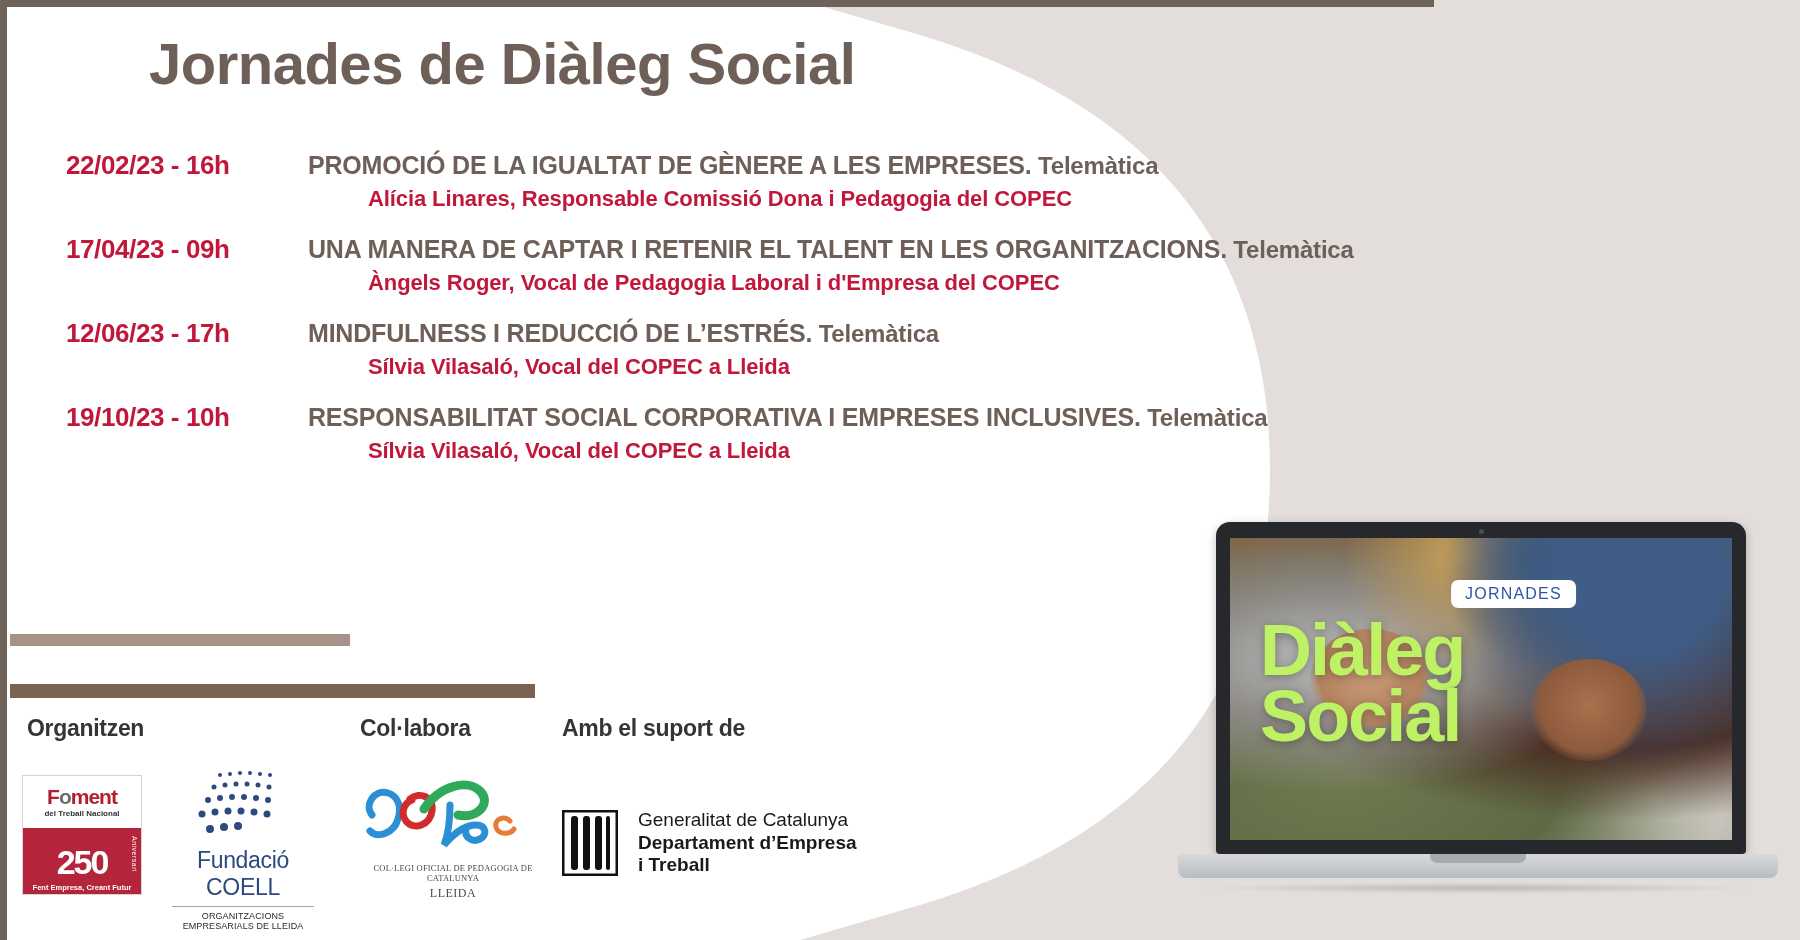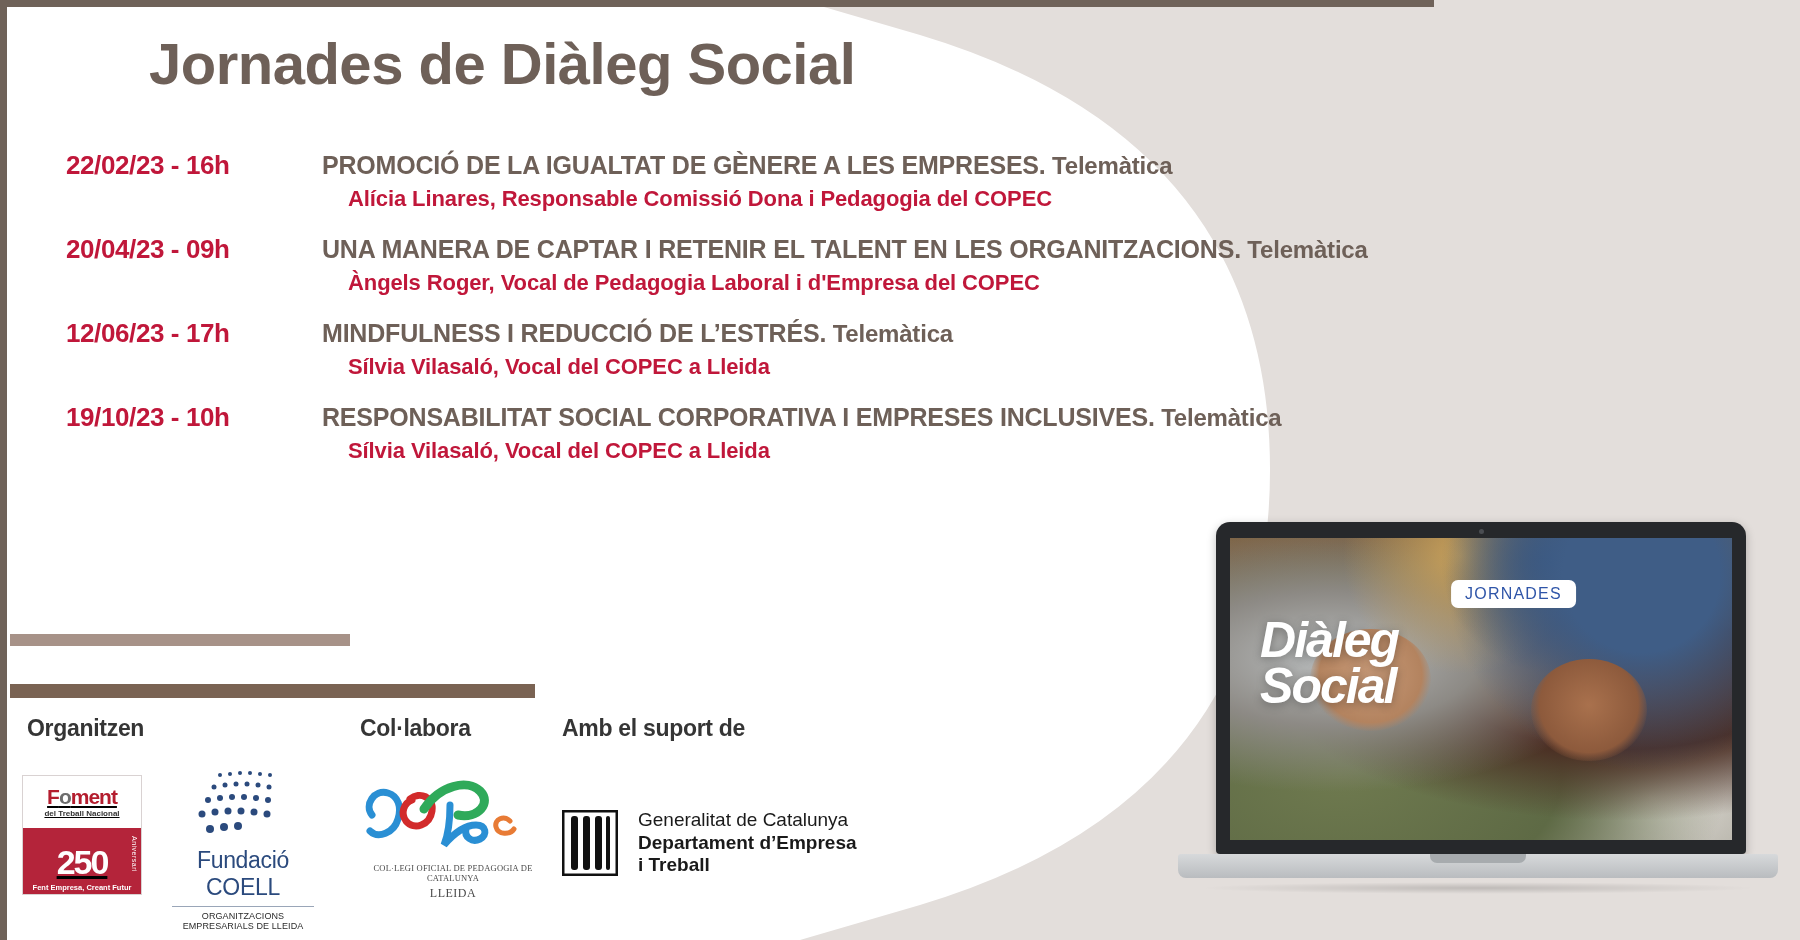--- a/index.html
+++ b/index.html
@@ -46,21 +46,21 @@
     color:#6e6058;
     letter-spacing:-0.5px;
     z-index:5;
     white-space:nowrap;
   }
 
   
   .sessions { position:absolute; left:0; top:150px; width:1720px; z-index:5; }
   .session { position:relative; margin-bottom:22px; }
   .session-line1 {
-    display:flex; align-items:baseline; gap:48px;
+    display:flex; align-items:baseline; gap:34px;
     padding-left:66px;
   }
   .sess-date {
     color:#c0173a;
     font-weight:bold;
     font-size:26px;
     letter-spacing:-0.4px;
     white-space:nowrap;
     min-width:208px;
   }
@@ -73,20 +73,21 @@
   }
   .sess-title .mode { font-size:24px; }
   .sess-speaker {
     color:#c0173a;
     font-weight:bold;
     font-size:22px;
     padding-left:348px;
     margin-top:5px;
     letter-spacing:-0.1px;
     white-space:nowrap;
+    margin-left:20px;
   }
 
   
   .rule-a {
     position:absolute; left:10px; top:634px;
     width:340px; height:12px; background:#a79288; z-index:5;
   }
   .rule-b {
     position:absolute; left:10px; top:684px;
     width:525px; height:14px; background:#7a6353; z-index:5;
@@ -105,21 +106,20 @@
   .h-col { left:360px; }
   .h-sup { left:562px; }
 
   .logos { position:absolute; left:0; top:48px; width:1000px; height:180px; }
 
   
   .logo-foment {
     position:absolute; left:22px; top:12px; width:120px; height:120px;
     border:1px solid #d9d2d2; background:#ffffff;
     overflow:hidden;
-    text-decoration:underline;
   }
   .foment-top {
     height:52px; display:flex; flex-direction:column;
     align-items:center; justify-content:center; background:#fff;
   }
   .foment-word {
     font-size:21px; font-weight:bold; color:#b41d2e; letter-spacing:-1px;
     line-height:1;
   }
   .foment-word .o-mark { color:#6d6d6d; }
@@ -214,25 +214,24 @@
   }
   .jornades-chip {
     position:absolute; left:50%; top:14%; transform:translateX(-24%);
     background:#ffffff; color:#2f55a8;
     font-size:16px; font-weight:normal; letter-spacing:1.2px;
     padding:5px 14px; border-radius:7px;
     white-space:nowrap;
   }
   .screen-title {
     position:absolute; left:6%; top:26%;
-    color:#ffffff; font-weight:bold;
-    font-size:50px; line-height:0.92;
+    color:#bef264; font-weight:bold;
+    font-size:72px; line-height:0.92;
     letter-spacing:-2px;
     text-shadow:0 2px 10px rgba(0,0,0,0.30);
-    font-style:italic;
   }
   .screen-title .l2 { display:block; }
   .base {
     position:absolute; left:0; top:332px; width:600px; height:24px;
     background:linear-gradient(#d7d9db, #b9bcbf);
     border-radius:3px 3px 8px 8px;
   }
   .notch {
     position:absolute; left:50%; top:0; margin-left:-48px;
     width:96px; height:9px; background:#a7abae; border-radius:0 0 7px 7px;
@@ -258,21 +257,21 @@
     <div class="session">
       <div class="session-line1">
         <span class="sess-date">22/02/23 - 16h</span>
         <span class="sess-title"><span>PROMOCIÓ DE LA IGUALTAT DE GÈNERE A LES EMPRESES.</span><span class="mode"> Telemàtica</span></span>
       </div>
       <div class="sess-speaker">Alícia Linares, Responsable Comissió Dona i Pedagogia del COPEC</div>
     </div>
 
     <div class="session">
       <div class="session-line1">
-        <span class="sess-date">20/04/23 - 09h</span>
+        <span class="sess-date">17/04/23 - 09h</span>
         <span class="sess-title"><span>UNA MANERA DE CAPTAR I RETENIR EL TALENT EN LES ORGANITZACIONS.</span><span class="mode"> Telemàtica</span></span>
       </div>
       <div class="sess-speaker">Àngels Roger, Vocal de Pedagogia Laboral i d'Empresa del COPEC</div>
     </div>
 
     <div class="session">
       <div class="session-line1">
         <span class="sess-date">12/06/23 - 17h</span>
         <span class="sess-title"><span>MINDFULNESS I REDUCCIÓ DE L’ESTRÉS.</span><span class="mode"> Telemàtica</span></span>
       </div>

